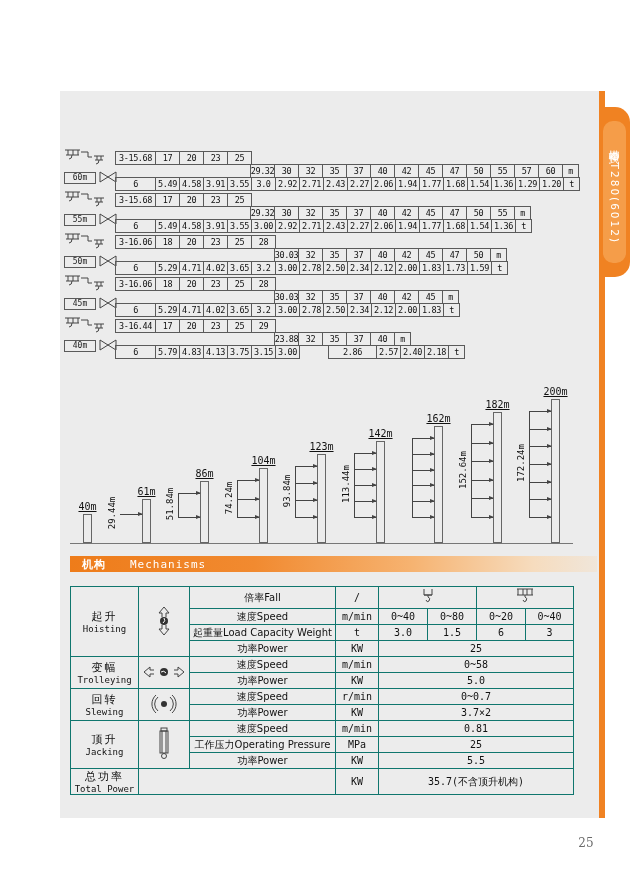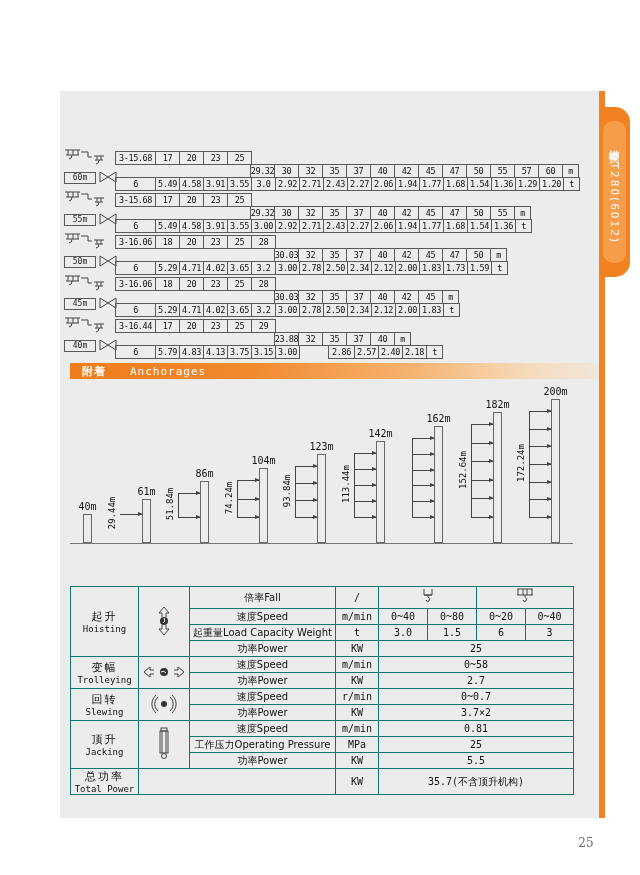--- a/index.html
+++ b/index.html
@@ -43,21 +43,21 @@
   .lt-cell { height:14px; border:1px solid #5a5a5a; margin-left:-1px;
     font:8.5px "DejaVu Sans Mono", monospace; letter-spacing:-0.4px;
     display:flex; align-items:center; justify-content:center; color:#111; white-space:nowrap; }
   .lt-cell:first-child { margin-left:0; }
 
   
   #anchorage-diagram { left:70px; top:385px; width:505px; height:160px; }
   #anchorage-diagram .ground { position:absolute; left:0; top:158px; width:503px; height:1px; background:#777; }
   .anc-bar { position:absolute; width:9px; border:1px solid #666; background:#ececec; }
   .anc-toplabel { position:absolute; width:64px; text-align:center;
-    font:10px "DejaVu Sans Mono", monospace; color:#111; }
+    font:10px "DejaVu Sans Mono", monospace; color:#111;text-decoration:underline; }
   .anc-rlabel { position:absolute; width:100px; text-align:center; transform:rotate(-90deg);
     font:9px "DejaVu Sans Mono", monospace; color:#111; white-space:nowrap; }
   .anc-arrow { position:absolute; height:1px; background:#444; }
   .anc-arrow::after { content:''; position:absolute; right:-1px; top:-2px;
     border-left:5px solid #444; border-top:2.5px solid transparent; border-bottom:2.5px solid transparent; }
   .anc-vline { position:absolute; width:1px; background:#444; }
 
   
   #mech-table { left:70px; top:586px; }
   table.mech { border-collapse:collapse; table-layout:fixed; width:503px; }
@@ -349,34 +349,30 @@
             <div class="lt-cell" style="width: 17px;">m</div>
           </div>
           <div class="lt-row">
             <div class="lt-cell" style="width: 41px;">6</div>
             <div class="lt-cell" style="width: 25px;">5.79</div>
             <div class="lt-cell" style="width: 25px;">4.83</div>
             <div class="lt-cell" style="width: 25px;">4.13</div>
             <div class="lt-cell" style="width: 25px;">3.75</div>
             <div class="lt-cell" style="width: 25px;">3.15</div>
             <div class="lt-cell" style="width: 25px;">3.00</div>
-            <div class="lt-cell" style="width: 27px; margin-left: 28px;">2.86</div>
+            <div class="lt-cell" style="width: 49px; margin-left: 28px;">2.86</div>
             <div class="lt-cell" style="width: 25px;">2.57</div>
             <div class="lt-cell" style="width: 25px;">2.40</div>
             <div class="lt-cell" style="width: 25px;">2.18</div>
             <div class="lt-cell" style="width: 17px;">t</div>
           </div>
         </div>
       </div>
     </div>
 
-  <div class="sec-bar abs" style="top:363px">
-    <span class="zh">附着</span>
-    <span class="en">Anchorages</span>
-  </div>
 
   <div id="anchorage-diagram" class="abs">
     <div class="ground"></div>
   <div class="anc-bar" style="left: 13px; top: 129px; height: 29px;"></div>
       <div class="anc-toplabel" style="left: -14.5px; top: 116px;">40m</div>
       <div class="anc-bar" style="left: 72px; top: 114px; height: 44px;"></div>
       <div class="anc-toplabel" style="left: 44.5px; top: 101px;">61m</div>
       <div class="anc-arrow" style="left: 50px; top: 129px; width: 22px;"></div>
       <div class="anc-rlabel" style="left: -8px; top: 123px;">29.44m</div>
       <div class="anc-bar" style="left: 130px; top: 96px; height: 62px;"></div>
@@ -434,20 +430,24 @@
       <div class="anc-arrow" style="left: 459px; top: 44px; width: 22px;"></div>
       <div class="anc-arrow" style="left: 459px; top: 61px; width: 22px;"></div>
       <div class="anc-arrow" style="left: 459px; top: 79px; width: 22px;"></div>
       <div class="anc-arrow" style="left: 459px; top: 97px; width: 22px;"></div>
       <div class="anc-arrow" style="left: 459px; top: 114px; width: 22px;"></div>
       <div class="anc-arrow" style="left: 459px; top: 132px; width: 22px;"></div>
       <div class="anc-vline" style="left: 459px; top: 26px; height: 107px;"></div>
       <div class="anc-rlabel" style="left: 401px; top: 73px;">172.24m</div>
     </div>
 
+  <div class="sec-bar abs" style="top:556px">
+    <span class="zh">机构</span>
+    <span class="en">Mechanisms</span>
+  </div>
 
   <div id="mech-table" class="abs">
       <table class="mech">
         <colgroup>
           <col style="width: 68px;">
           <col style="width: 51px;">
           <col style="width: 146px;">
           <col style="width: 43px;">
           <col style="width: 49px;">
           <col style="width: 49px;">
@@ -507,21 +507,21 @@
                 <circle class="fl" cx="21" cy="8" r="4"></circle>
                 <path d="M18 8q3-2 5 1" stroke="#fff" stroke-width="1" fill="none"></path>
               </svg></td>
             <td>速度Speed</td>
             <td class="unit">m/min</td>
             <td class="val" colspan="4">0~58</td>
           </tr>
           <tr>
             <td>功率Power</td>
             <td class="unit">KW</td>
-            <td class="val" colspan="4">2.7</td>
+            <td class="val" colspan="4">5.0</td>
           </tr>
           <tr>
             <td class="grp" rowspan="2">
               <div class="zh">回转</div>
               <div class="en">Slewing</div>
             </td>
             <td rowspan="2"><svg width="36" height="24" viewBox="0 0 36 24">
                 <circle class="fl" cx="18" cy="12" r="3"></circle>
                 <path class="ln" d="M10 3a12 12 0 0 0 0 18M12 5a9 9 0 0 0 0 14"></path>
                 <path class="ln" d="M26 3a12 12 0 0 1 0 18M24 5a9 9 0 0 1 0 14"></path>

